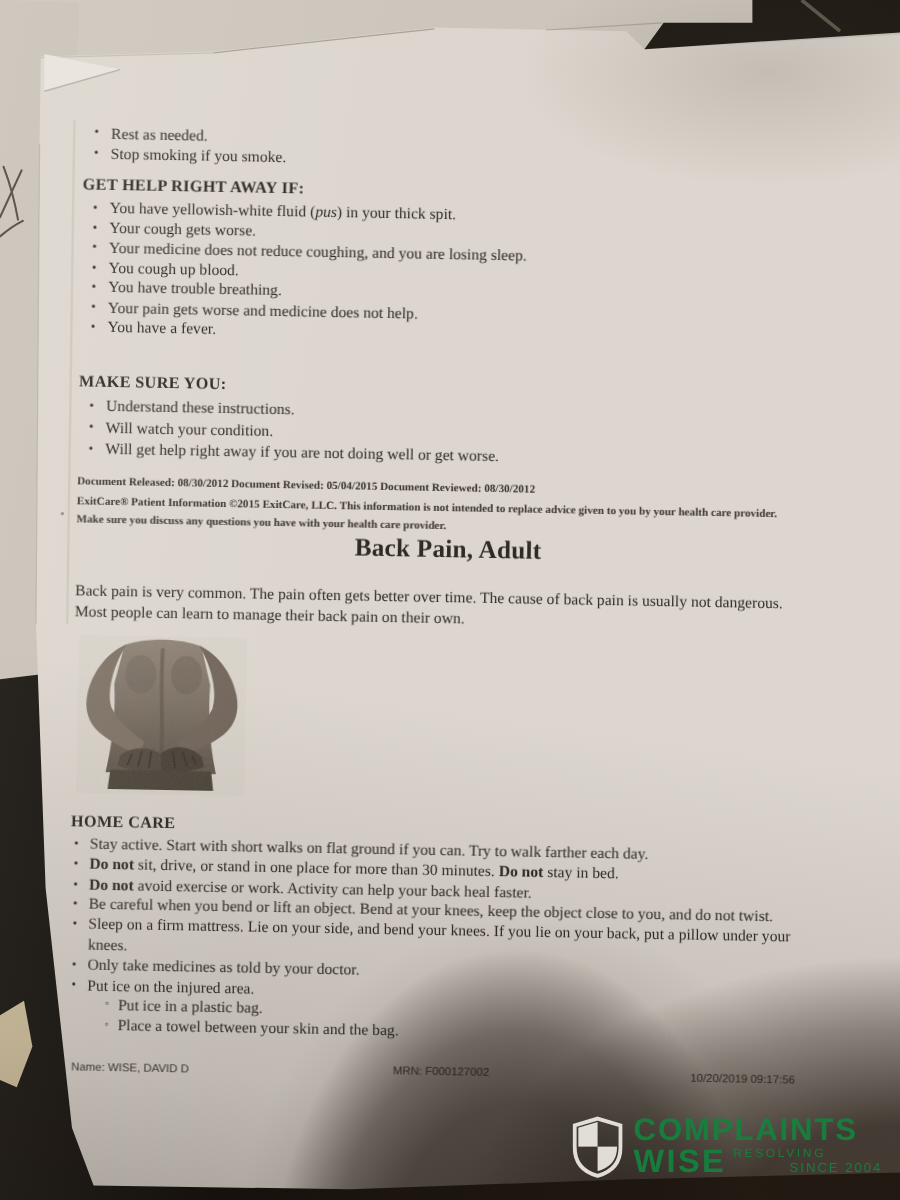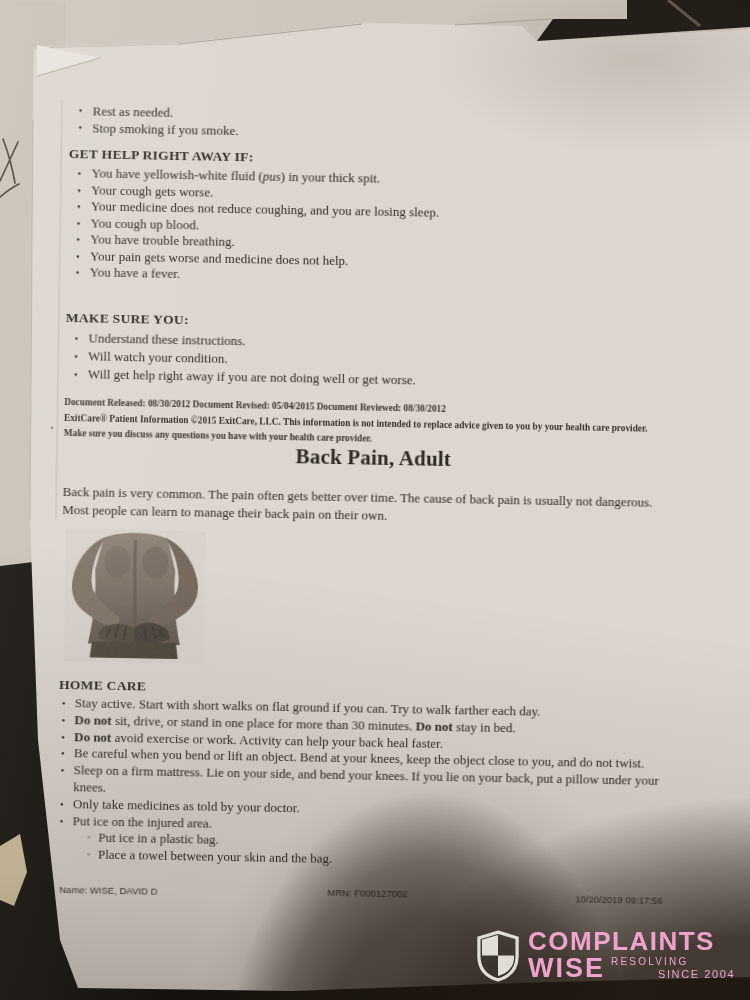--- a/index.html
+++ b/index.html
@@ -30,21 +30,21 @@
   #lighting{position:absolute;left:0;top:0;width:750px;height:1000px;pointer-events:none;
     background:
       radial-gradient(210px 300px at 430px 1085px, rgba(28,21,15,.62) 55%, rgba(28,21,15,.44) 75%, rgba(28,21,15,0) 98%),
       radial-gradient(330px 390px at 445px 1060px, rgba(45,34,25,.40), rgba(45,34,25,0) 76%),
       radial-gradient(420px 270px at 101% 104%, rgba(36,27,19,.80) 38%, rgba(36,27,19,.38) 68%, rgba(36,27,19,0) 90%),
       radial-gradient(260px 120px at 640px 60px, rgba(70,60,48,.16), rgba(70,60,48,0) 80%),
       linear-gradient(100deg, rgba(255,252,246,.10), rgba(255,252,246,0) 38%),
       linear-gradient(188deg, rgba(0,0,0,0) 58%, rgba(20,14,10,.14) 88%, rgba(18,12,8,.26) 100%);}
   
   #watermark{position:absolute;left:477px;top:928px;display:flex;align-items:flex-start;
-             color:#f9a8d4;font-family:"Liberation Sans",sans-serif;opacity:.95;}
+             color:#15803d;font-family:"Liberation Sans",sans-serif;opacity:.95;}
   #wm-shield{margin-top:2px;}
   #wm-text{margin-left:9px;line-height:1;}
   #wm-line1{font-size:26px;font-weight:bold;letter-spacing:1.5px;}
   #wm-row2{display:flex;align-items:flex-start;margin-top:1px;}
   #wm-line2{font-size:27px;font-weight:bold;letter-spacing:2px;}
   #wm-tags{margin-left:6px;margin-top:2px;}
   #wm-tag1{font-size:10px;letter-spacing:2.2px;}
   #wm-tag2{font-size:11px;letter-spacing:1.6px;margin-top:2px;margin-left:47px;}
 </style>
 </head>

